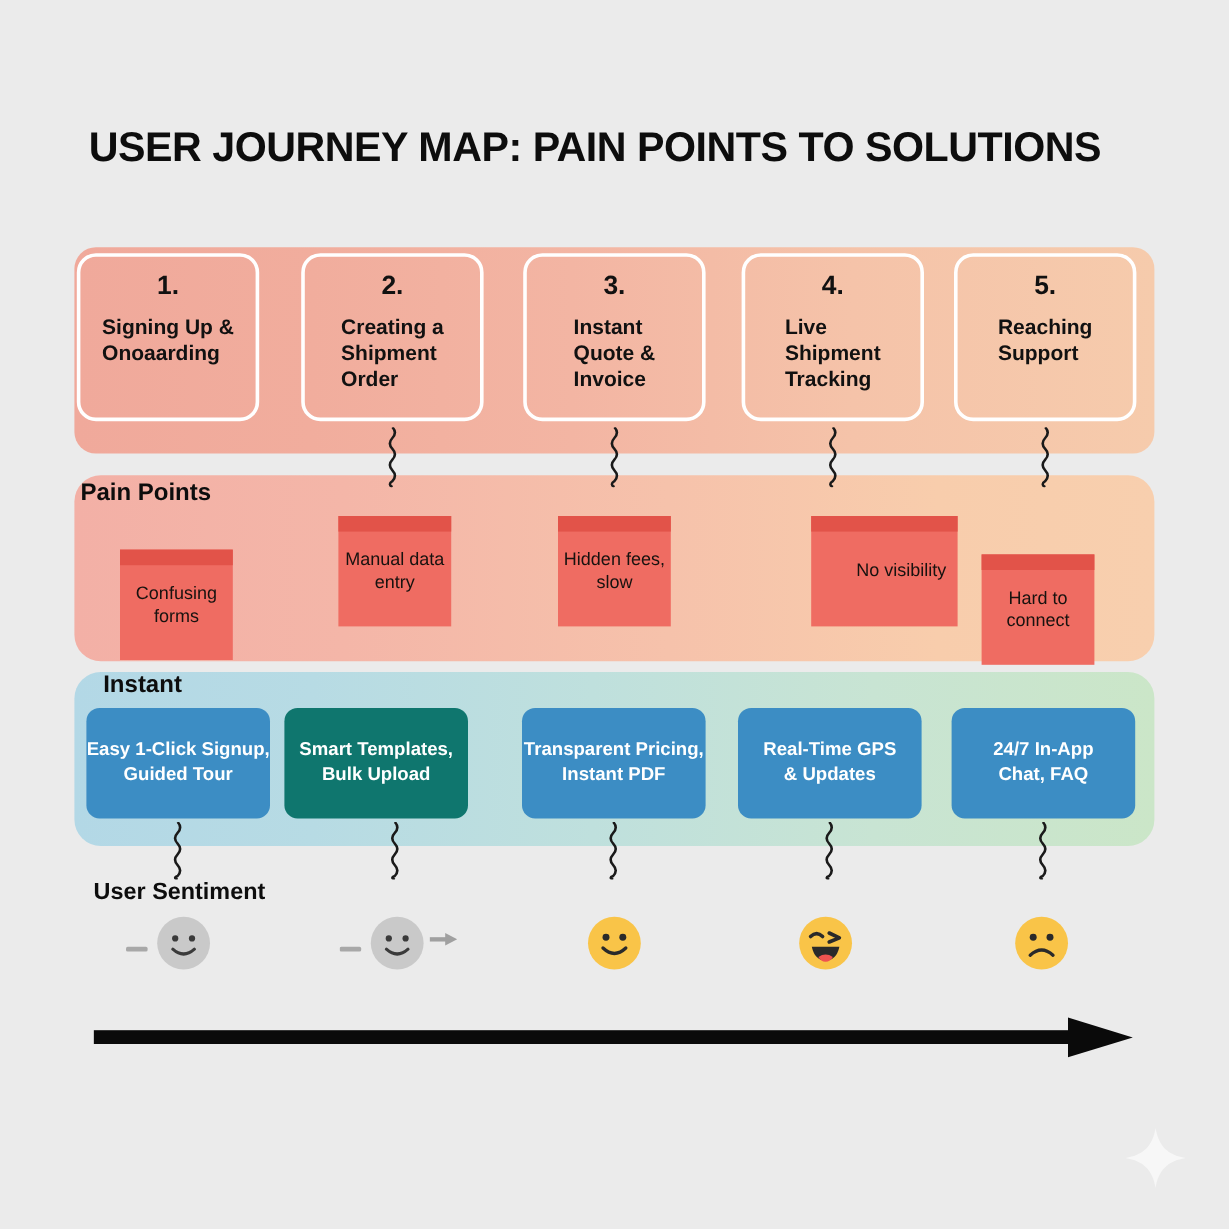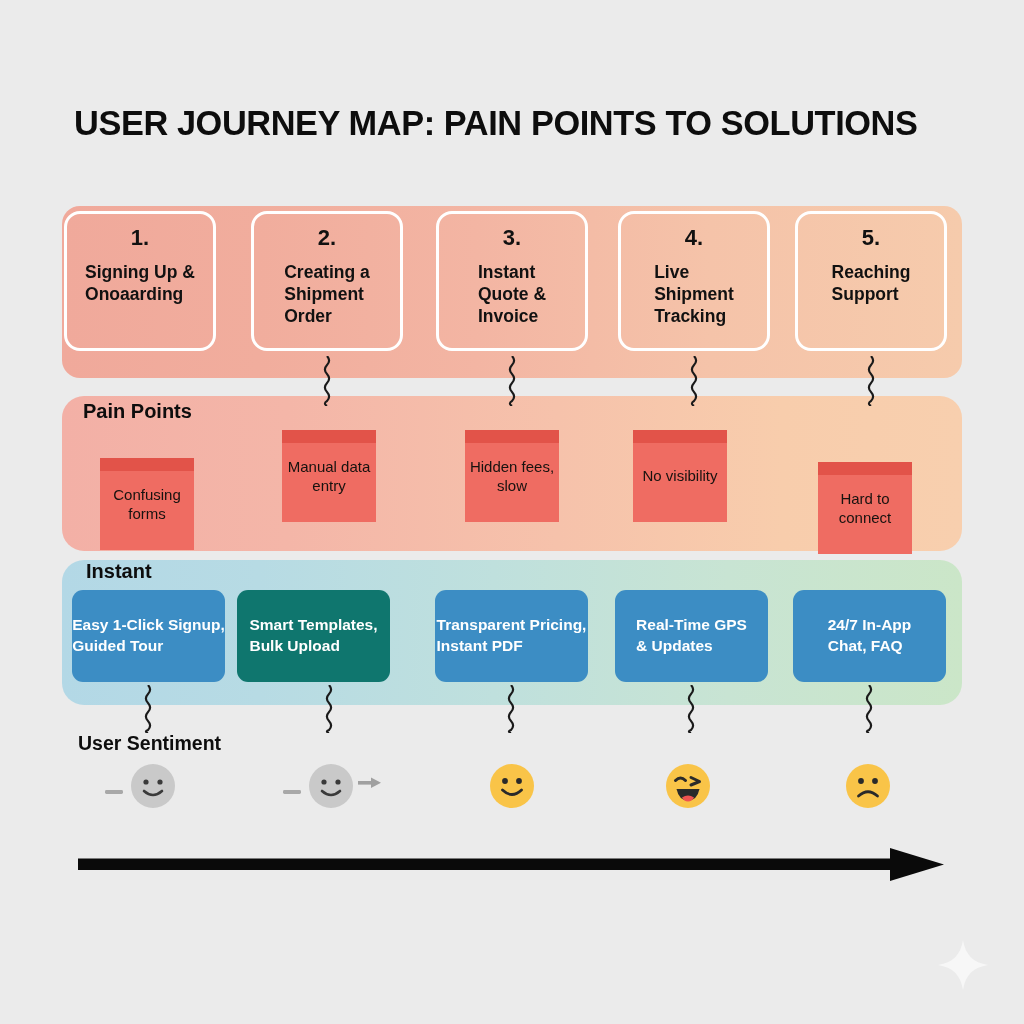--- a/index.html
+++ b/index.html
@@ -115,21 +115,21 @@
     padding: 0 6px;
   }
 
   
   .band-heading {
     position: absolute;
     font-size: 20px;
     font-weight: 700;
     color: #0d0d0d;
   }
-  .pain-heading { left: 83px; top: 400px; }
+  .pain-heading { left: 67px; top: 400px; }
   .solution-heading { left: 86px; top: 560px; }
   .sentiment-heading { left: 78px; top: 732px; font-size: 19.5px; }
 
   
   .pain-card {
     position: absolute;
     top: 430px;
     width: 94px;
     height: 92px;
     background: #ef6c62;
@@ -165,20 +165,21 @@
     background: #3c8dc4;
     border-radius: 11px;
     display: flex;
     align-items: center;
     justify-content: center;
   }
   .sol-text {
     font-size: 15.5px;
     font-weight: 700;
     color: #ffffff;
+    text-align: center;
     line-height: 1.34;
     white-space: nowrap;
   }
 
   
   .squiggle {
     position: absolute;
     width: 16px;
   }
 
@@ -246,21 +247,21 @@
   <div id="pain-cards">
       <div class="pain-card" style="left: 100px; margin-top: 28px;">
         <div class="pain-text">Confusing<br>forms</div>
       </div>
       <div class="pain-card" style="left: 282px;">
         <div class="pain-text">Manual data<br>entry</div>
       </div>
       <div class="pain-card" style="left: 465px;">
         <div class="pain-text">Hidden fees,<br>slow</div>
       </div>
-      <div class="pain-card" style="left: 633px;">
+      <div class="pain-card" style="left: 676px; padding-left: 28px;">
         <div class="pain-text">No visibility</div>
       </div>
       <div class="pain-card" style="left: 818px; margin-top: 32px;">
         <div class="pain-text">Hard to<br>connect</div>
       </div>
     </div>
 
   <div id="sol-cards">
       <div class="sol-card" style="left: 72px; background: rgb(60, 141, 196);">
         <div class="sol-text">Easy 1-Click Signup,<br>Guided Tour</div>

